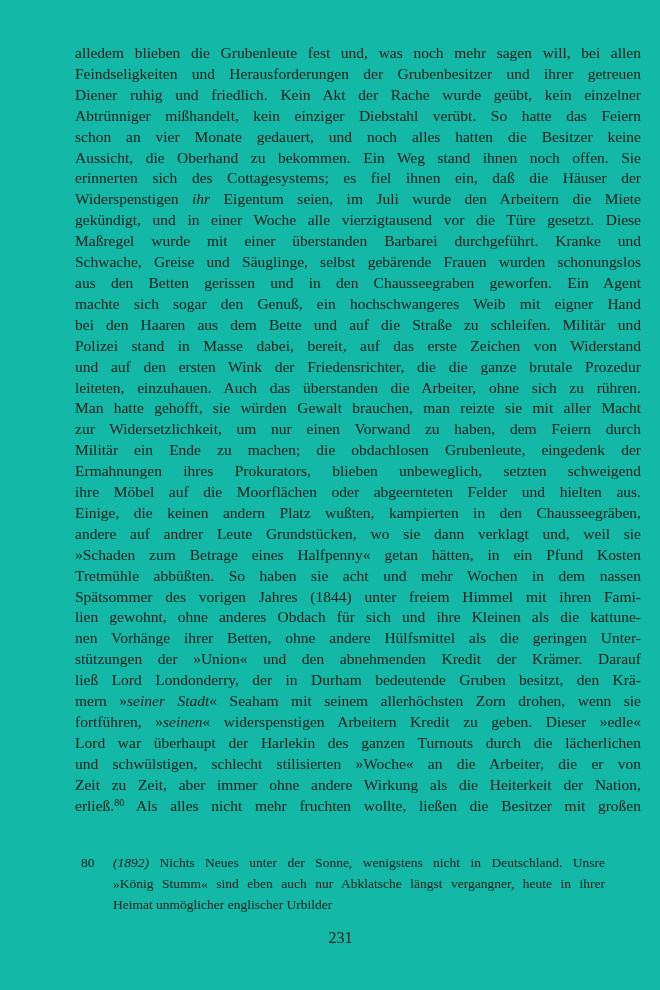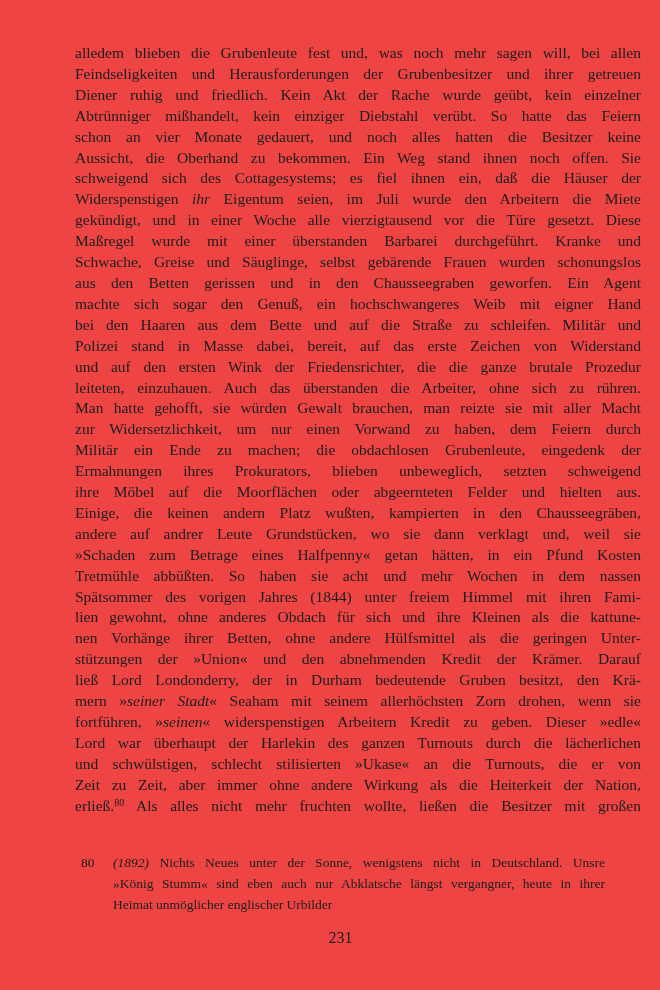--- a/index.html
+++ b/index.html
@@ -1,20 +1,20 @@
 <!DOCTYPE html>
 <html lang="de"><head>
 <meta charset="utf-8">
 <style>
   html, body { margin: 0; padding: 0; }
   .page {
     position: relative;
     width: 660px;
     height: 990px;
-    background: #ef4444;
+    background: #14b8a6;
     color: #1d1d1b;
     font-family: "Liberation Serif", "DejaVu Serif", serif;
     overflow: hidden;
   }
   .body-text {
     position: absolute;
     left: 75px;
     top: 43px;
     width: 566px;
     font-size: 15.5px;
@@ -67,21 +67,21 @@
 
 <div class="page">
 
   <div class="body-text">
       <div class="line"><span>alledem blieben die Grubenleute fest und, was noch mehr sagen will, bei allen</span></div>
       <div class="line"><span>Feindseligkeiten und Herausforderungen der Grubenbesitzer und ihrer getreuen</span></div>
       <div class="line"><span>Diener ruhig und friedlich. Kein Akt der Rache wurde geübt, kein einzelner</span></div>
       <div class="line"><span>Abtrünniger mißhandelt, kein einziger Diebstahl verübt. So hatte das Feiern</span></div>
       <div class="line"><span>schon an vier Monate gedauert, und noch alles hatten die Besitzer keine</span></div>
       <div class="line"><span>Aussicht, die Oberhand zu bekommen. Ein Weg stand ihnen noch offen. Sie</span></div>
-      <div class="line"><span>schweigend sich des Cottagesystems; es fiel ihnen ein, daß die Häuser der</span></div>
+      <div class="line"><span>erinnerten sich des Cottagesystems; es fiel ihnen ein, daß die Häuser der</span></div>
       <div class="line"><span>Widerspenstigen </span><span class="it">ihr</span><span> Eigentum seien, im Juli wurde den Arbeitern die Miete</span></div>
       <div class="line"><span>gekündigt, und in einer Woche alle vierzigtausend vor die Türe gesetzt. Diese</span></div>
       <div class="line"><span>Maßregel wurde mit einer überstanden Barbarei durchgeführt. Kranke und</span></div>
       <div class="line"><span>Schwache, Greise und Säuglinge, selbst gebärende Frauen wurden schonungslos</span></div>
       <div class="line"><span>aus den Betten gerissen und in den Chausseegraben geworfen. Ein Agent</span></div>
       <div class="line"><span>machte sich sogar den Genuß, ein hochschwangeres Weib mit eigner Hand</span></div>
       <div class="line"><span>bei den Haaren aus dem Bette und auf die Straße zu schleifen. Militär und</span></div>
       <div class="line"><span>Polizei stand in Masse dabei, bereit, auf das erste Zeichen von Widerstand</span></div>
       <div class="line"><span>und auf den ersten Wink der Friedensrichter, die die ganze brutale Prozedur</span></div>
       <div class="line"><span>leiteten, einzuhauen. Auch das überstanden die Arbeiter, ohne sich zu rühren.</span></div>
@@ -95,21 +95,21 @@
       <div class="line"><span>»Schaden zum Betrage eines Halfpenny« getan hätten, in ein Pfund Kosten</span></div>
       <div class="line"><span>Tretmühle abbüßten. So haben sie acht und mehr Wochen in dem nassen</span></div>
       <div class="line"><span>Spätsommer des vorigen Jahres (1844) unter freiem Himmel mit ihren Fami-</span></div>
       <div class="line"><span>lien gewohnt, ohne anderes Obdach für sich und ihre Kleinen als die kattune-</span></div>
       <div class="line"><span>nen Vorhänge ihrer Betten, ohne andere Hülfsmittel als die geringen Unter-</span></div>
       <div class="line"><span>stützungen der »Union« und den abnehmenden Kredit der Krämer. Darauf</span></div>
       <div class="line"><span>ließ Lord Londonderry, der in Durham bedeutende Gruben besitzt, den Krä-</span></div>
       <div class="line"><span>mern »</span><span class="it">seiner Stadt</span><span>« Seaham mit seinem allerhöchsten Zorn drohen, wenn sie</span></div>
       <div class="line"><span>fortführen, »</span><span class="it">seinen</span><span>« widerspenstigen Arbeitern Kredit zu geben. Dieser »edle«</span></div>
       <div class="line"><span>Lord war überhaupt der Harlekin des ganzen Turnouts durch die lächerlichen</span></div>
-      <div class="line"><span>und schwülstigen, schlecht stilisierten »Ukase« an die Turnouts, die er von</span></div>
+      <div class="line"><span>und schwülstigen, schlecht stilisierten »Woche« an die Arbeiter, die er von</span></div>
       <div class="line"><span>Zeit zu Zeit, aber immer ohne andere Wirkung als die Heiterkeit der Nation,</span></div>
       <div class="line"><span>erließ.</span><span class="sup">80</span><span> Als alles nicht mehr fruchten wollte, ließen die Besitzer mit großen</span></div>
     </div>
 
   <div class="footnote">
     <div class="fn-marker">80</div>
     <div class="fn-text">
         <div class="line"><span class="it">(1892)</span><span> Nichts Neues unter der Sonne, wenigstens nicht in Deutschland. Unsre</span></div>
         <div class="line"><span>»König Stumm« sind eben auch nur Abklatsche längst vergangner, heute in ihrer</span></div>
         <div class="line left-last"><span>Heimat unmöglicher englischer Urbilder</span></div>

